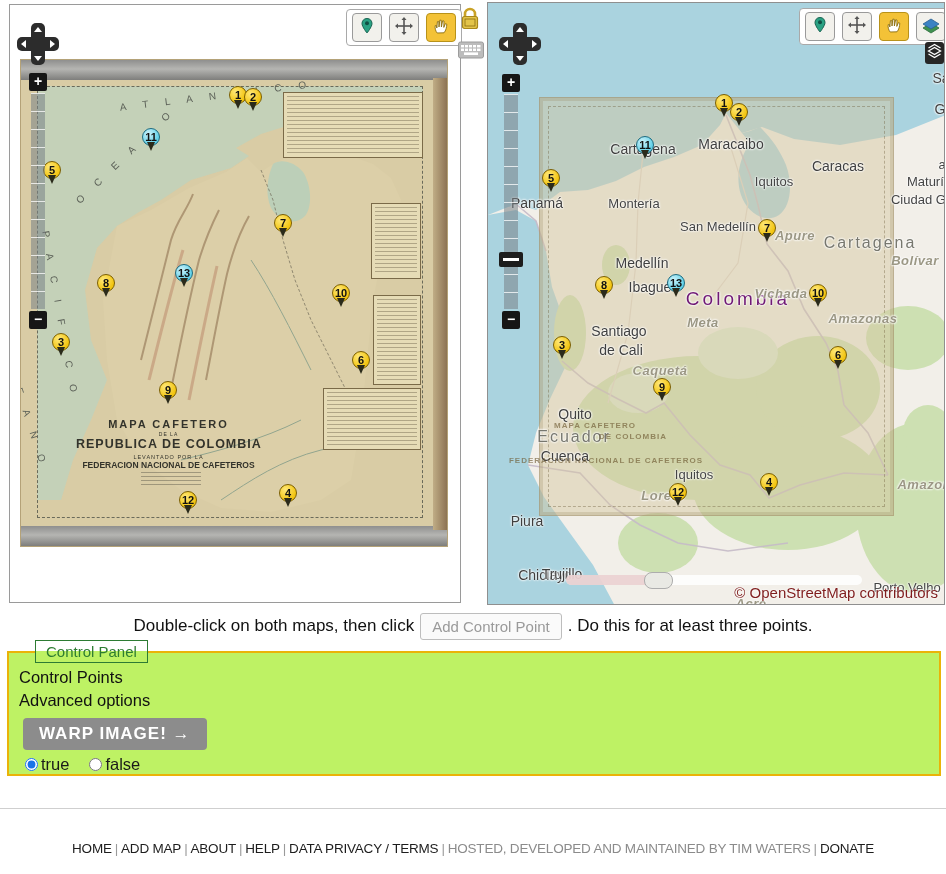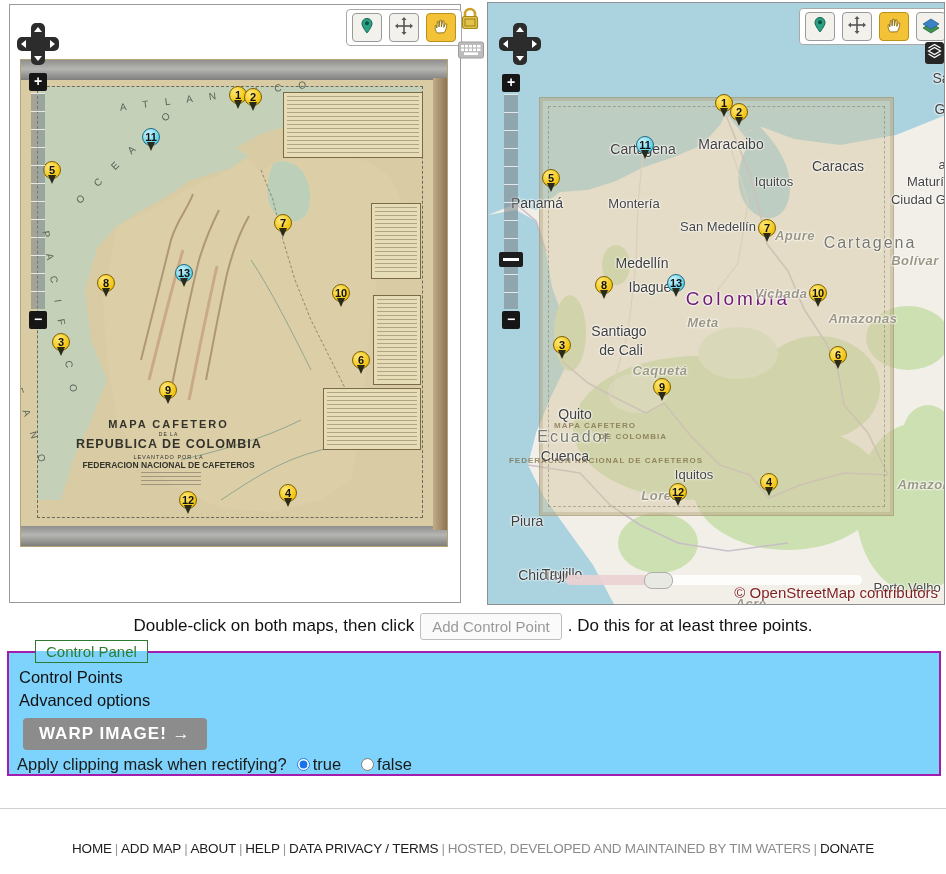--- a/index.html
+++ b/index.html
@@ -77,22 +77,22 @@
   
   .mid-icons{position:absolute;left:458px;top:6px;width:28px;z-index:50;}
 
   
   .instruction{position:absolute;left:0;top:610px;width:946px;height:32px;display:flex;align-items:center;
     justify-content:center;font-size:17px;color:#111;gap:6px;}
   .disabled-btn{font-size:15px;color:#9a9a9a;background:#fafafa;border:1px solid #bdbdbd;border-radius:3px;
     padding:4px 11px;font-family:"Liberation Sans",sans-serif;}
 
   
-  fieldset.cp{position:absolute;left:7px;top:640px;width:918px;height:124px;border:2px solid #a21caf;
-    margin:0;padding:2px 6px 6px 6px;background:#7dd3fc;}
+  fieldset.cp{position:absolute;left:7px;top:640px;width:918px;height:124px;border:2px solid #eab308;
+    margin:0;padding:2px 6px 6px 6px;background:#bef264;}
   fieldset.cp legend{margin-left:20px;padding:2px 10px;border:1px solid #2d7b33;color:#2e7d32;font-size:15px;}
   .cp-link{font-size:16.5px;color:#111;margin:3px 0 4px 4px;}
   .warp{display:inline-block;margin:4px 0 3px 8px;background:#8c8c8c;color:#fff;border:none;border-radius:4px;
     font-weight:bold;font-size:17px;letter-spacing:1px;padding:6px 16px;font-family:"Liberation Sans",sans-serif;}
   .clip-row{font-size:16.5px;margin:2px 0 0 2px;display:flex;align-items:center;gap:2px;}
   .clip-row label{margin-right:10px;}
   .clip-row input{accent-color:#1a73e8;margin:0 1px 0 8px;}
 
   
   .footer-rule{position:absolute;left:0;top:808px;width:946px;border-top:1px solid #cfcfcf;}
@@ -494,21 +494,20 @@
     <span class="disabled-btn">Add Control Point</span>
     <span>. Do this for at least three points.</span>
   </div>
 
   <fieldset class="cp">
     <legend>Control Panel</legend>
     <div class="cp-link">Control Points</div>
     <div class="cp-link">Advanced options</div>
     <button class="warp">WARP IMAGE! →</button>
     <div class="clip-row">
-      <span>Apply clipping mask when rectifying?</span>
       <input type="radio" name="clip" checked="" style="">
       <label>true</label>
       <input type="radio" name="clip" style="">
       <label>false</label>
     </div>
   </fieldset>
 
   <div class="footer-rule"></div>
   <div class="footer" id="footer-nav"><a href="#">HOME</a><span class="sep">|</span><a href="#">ADD MAP</a><span class="sep">|</span><a href="#">ABOUT</a><span class="sep">|</span><a href="#">HELP</a><span class="sep">|</span><a href="#">DATA PRIVACY / TERMS</a><span class="sep">|</span><span class="muted">HOSTED, DEVELOPED AND MAINTAINED BY TIM WATERS</span><span class="sep">|</span><a href="#">DONATE</a></div>
 

